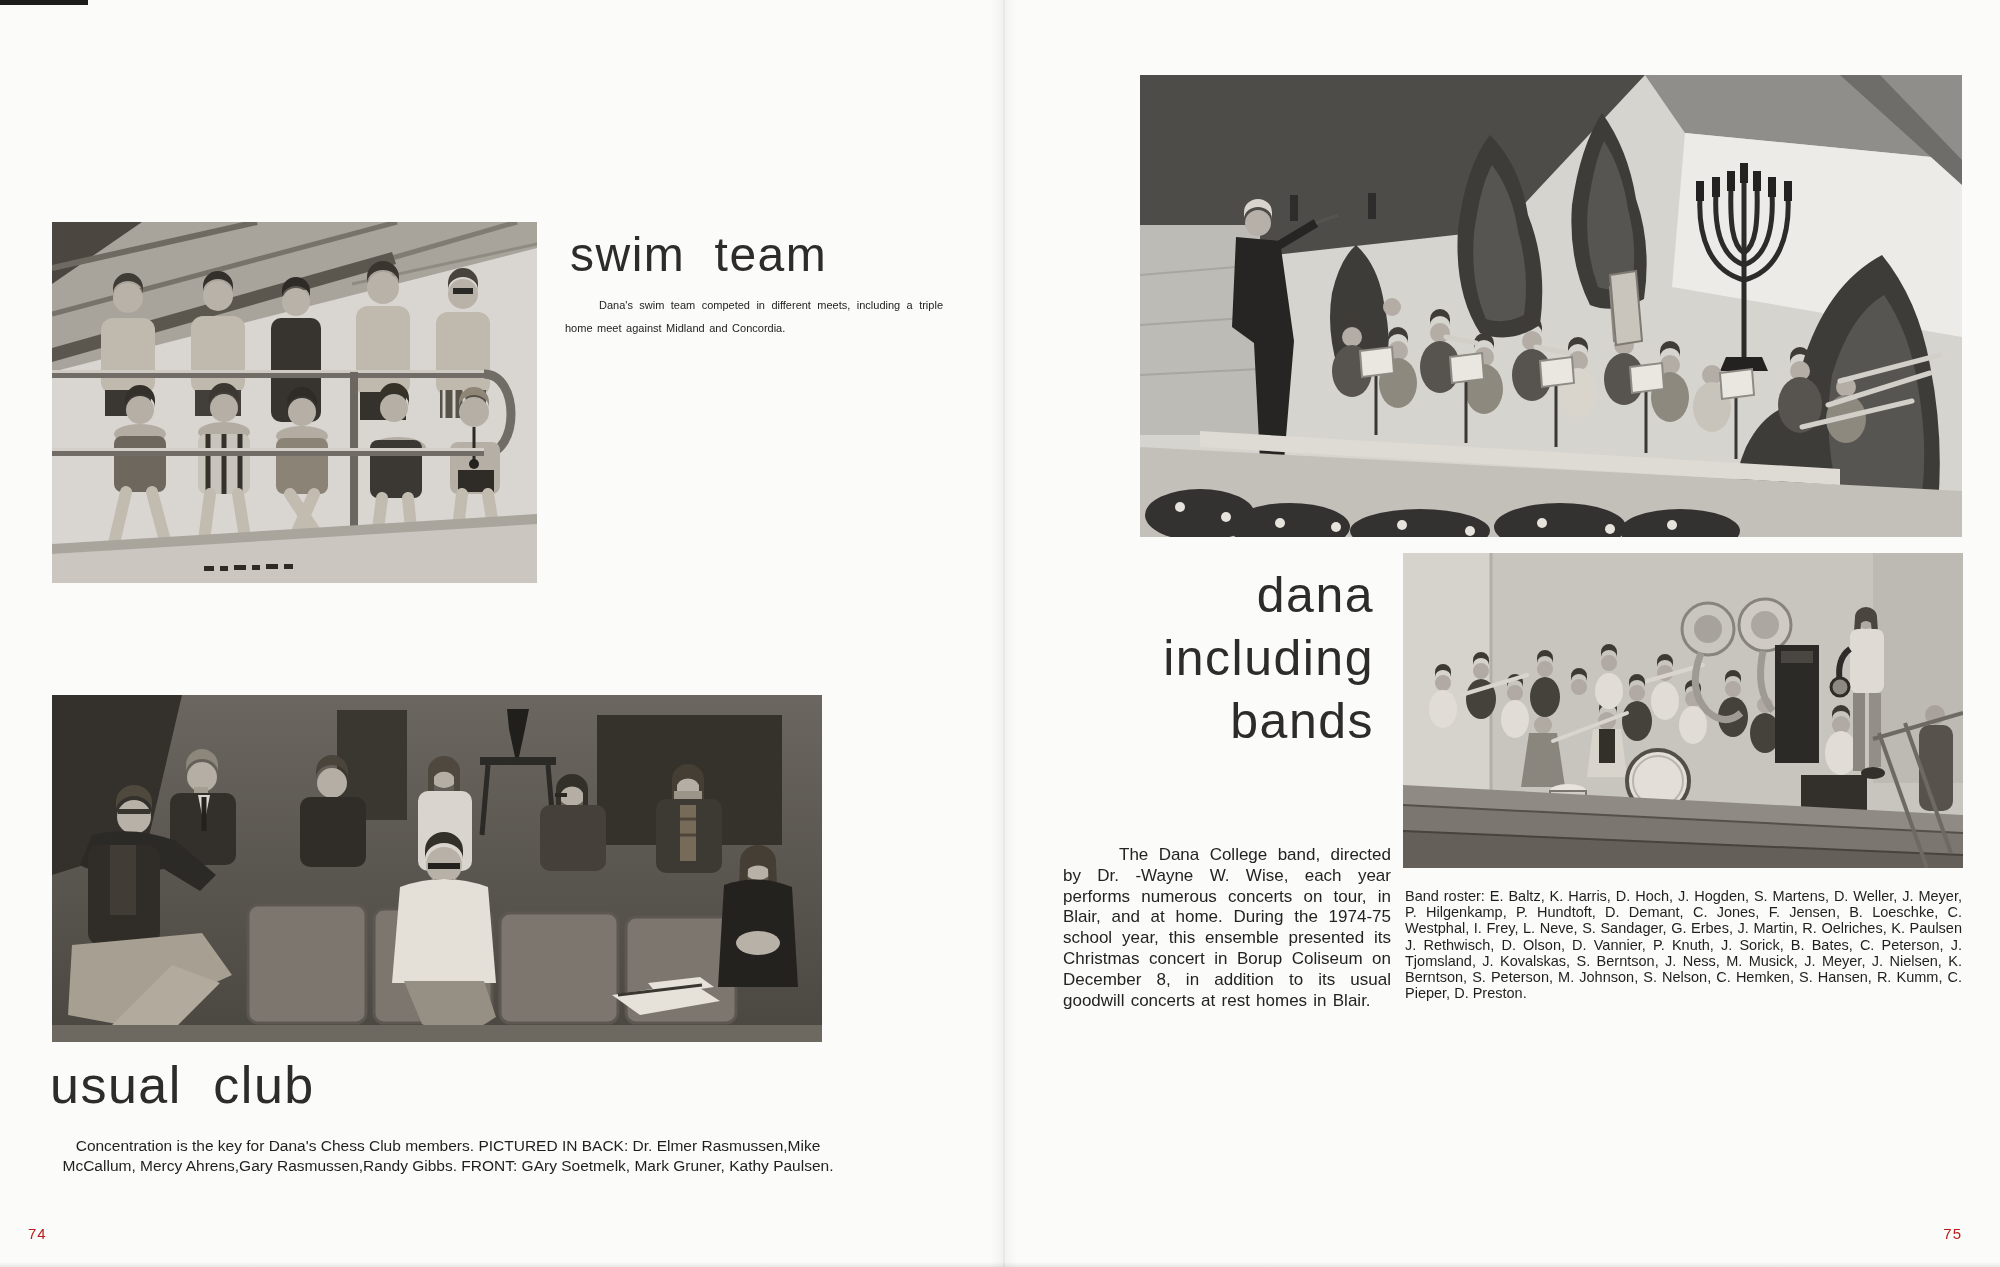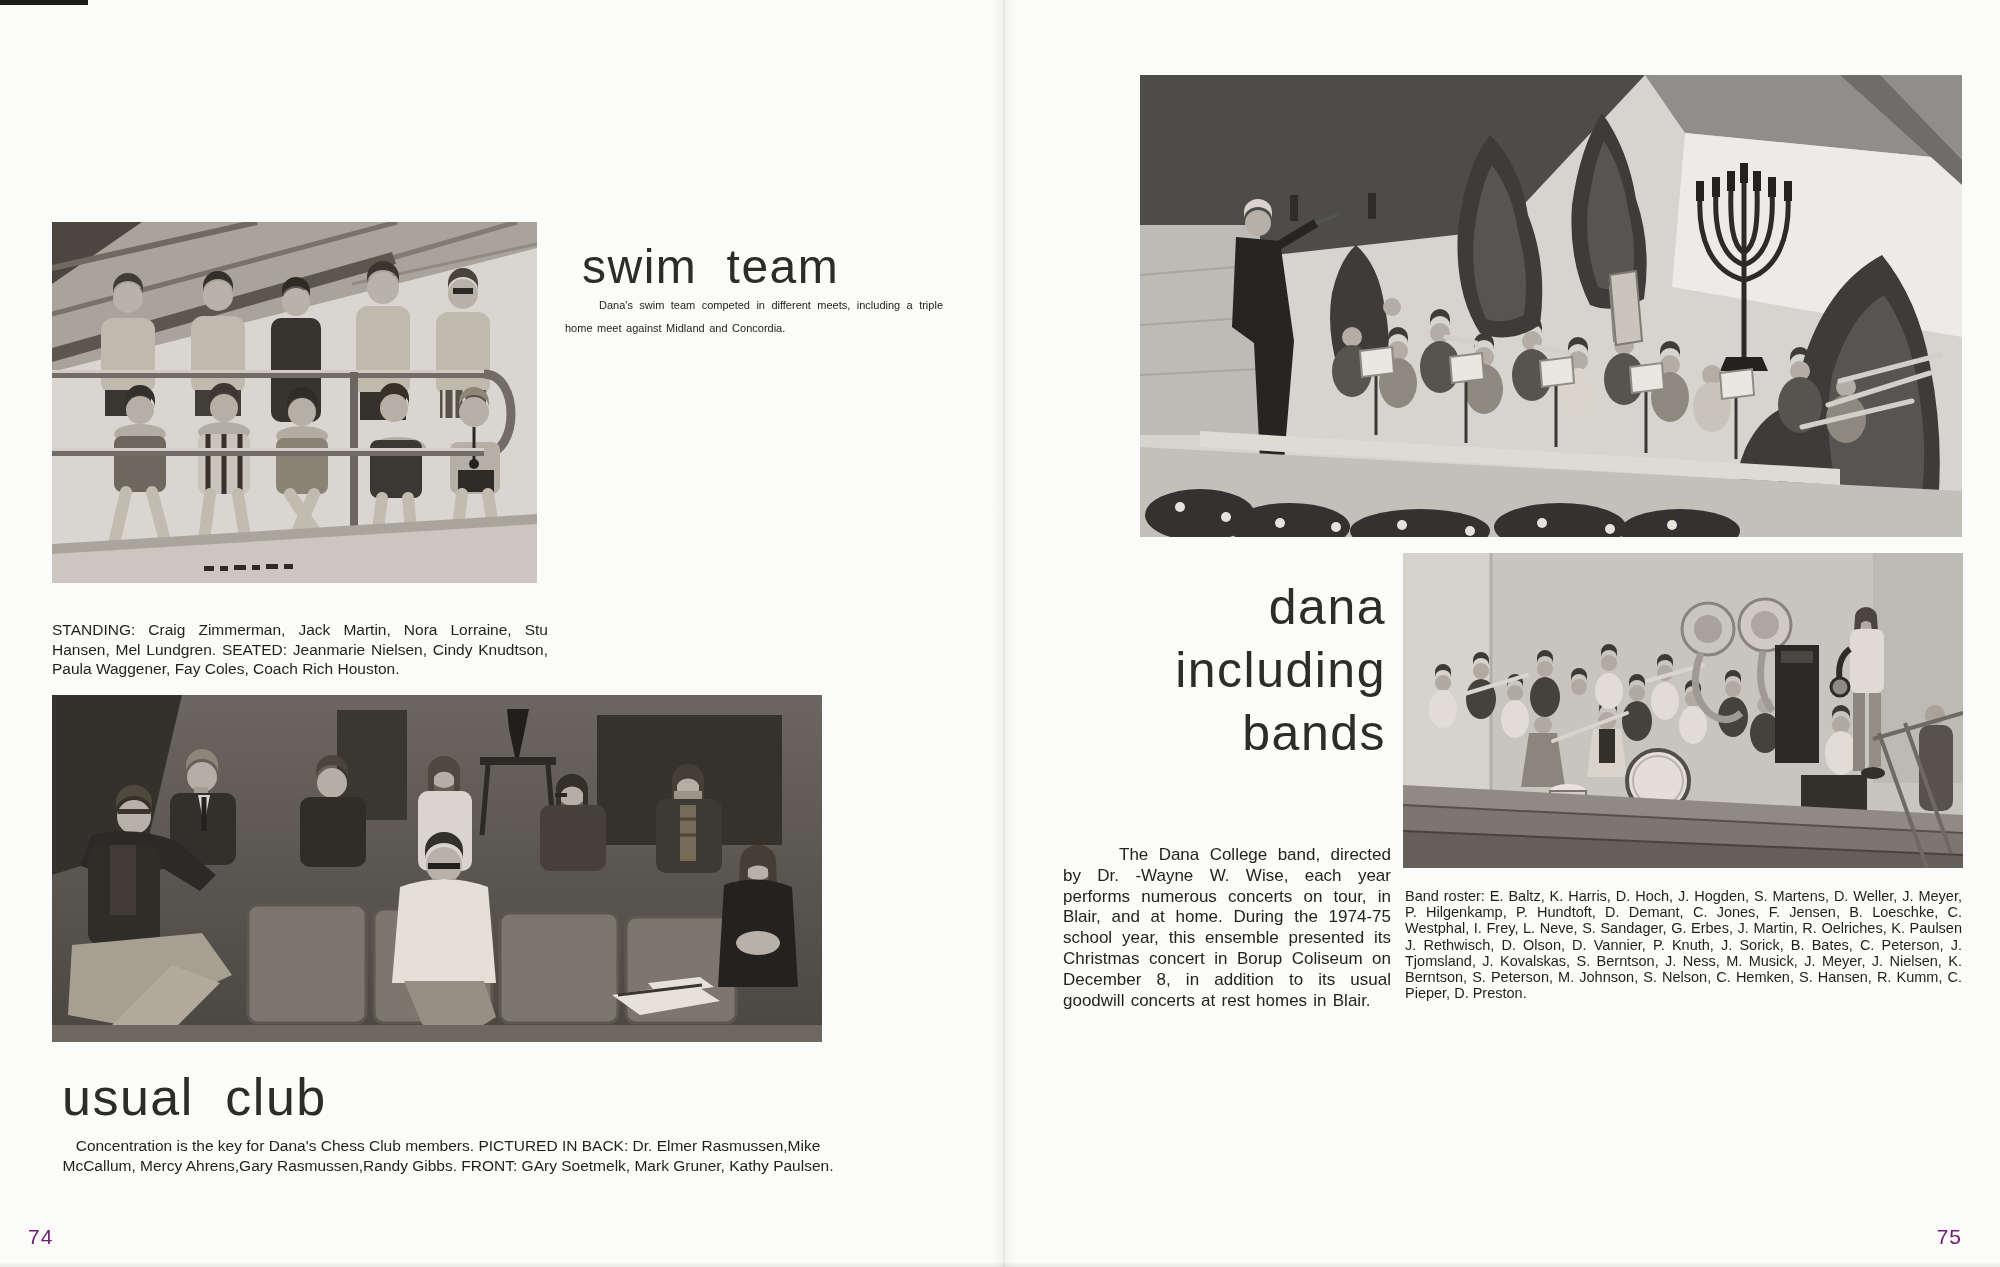--- a/index.html
+++ b/index.html
@@ -6,31 +6,31 @@
   #spread{
     position:relative;width:2000px;height:1267px;margin:0 auto;
     background:#fbfbf9;overflow:hidden;
     font-family:"Liberation Sans","DejaVu Sans",sans-serif;
     color:#262624;
   }
   .abs{position:absolute;}
   .photo{position:absolute;overflow:hidden;background:#d8d6d1;}
   .photo svg{display:block;width:100%;height:100%;}
   h1.headline{
-    margin:16px;font-weight:400;color:#2d2c2a;
+    margin:4px;font-weight:400;color:#2d2c2a;
     letter-spacing:1.5px;word-spacing:0.30em;
   }
   .bodytext{
     text-align:justify;color:#232321;
     word-spacing:1.5px;
   }
   .caption{
     text-align:justify;color:#1f1f1d;
   }
-  .pagenum{color:#701a75;font-size:21px;letter-spacing:1px;}
+  .pagenum{color:#b91c1c;font-size:15px;letter-spacing:1px;}
   
   #gutter{
     left:991px;top:0;width:26px;height:1267px;
     background:linear-gradient(90deg,rgba(0,0,0,0) 0%,rgba(0,0,0,0.035) 45%,rgba(0,0,0,0.10) 50%,rgba(0,0,0,0.03) 55%,rgba(0,0,0,0) 100%);
   }
   #topsliver{left:0;top:0;width:88px;height:5px;background:#1c1c1a;}
   #bottomedge{left:0;top:1262px;width:2000px;height:5px;background:linear-gradient(180deg,rgba(0,0,0,0) ,rgba(0,0,0,0.08));}
 </style>
 </head>
 <body>
@@ -140,21 +140,20 @@
         <rect x="214" y="342" width="12" height="5"></rect>
           <rect x="232" y="342" width="9" height="5"></rect>
       </g>
     </svg>
   </div>
 
   <h1 class="headline abs" style="left:566px;top:224px;font-size:48px;line-height:54px;">swim team</h1>
 
   <div class="bodytext abs" style="left:565px;top:294px;width:378px;font-size:11px;line-height:22.5px;text-indent:34px;">Dana's swim team competed in different meets, including a triple home meet against Midland and Concordia.</div>
 
-  <div class="caption abs" style="left:52px;top:620px;width:496px;font-size:15.5px;line-height:19.5px;">STANDING: Craig Zimmerman, Jack Martin, Nora Lorraine, Stu Hansen, Mel Lundgren. SEATED: Jeanmarie Nielsen, Cindy Knudtson, Paula Waggener, Fay Coles, Coach Rich Houston.</div>
 
   <div class="photo" style="left:52px;top:695px;width:770px;height:347px;" aria-label="chess club members seated in auditorium chairs">
     <svg viewBox="0 0 770 347" preserveAspectRatio="none">
       <defs>
         <linearGradient id="chbg" x1="0" y1="0" x2="0" y2="1">
           <stop offset="0" stop-color="#6b6760"></stop>
             <stop offset="1" stop-color="#4a4640"></stop>
         </linearGradient>
       </defs>
       <rect x="0" y="0" width="770" height="347" fill="url(#chbg)"></rect>

